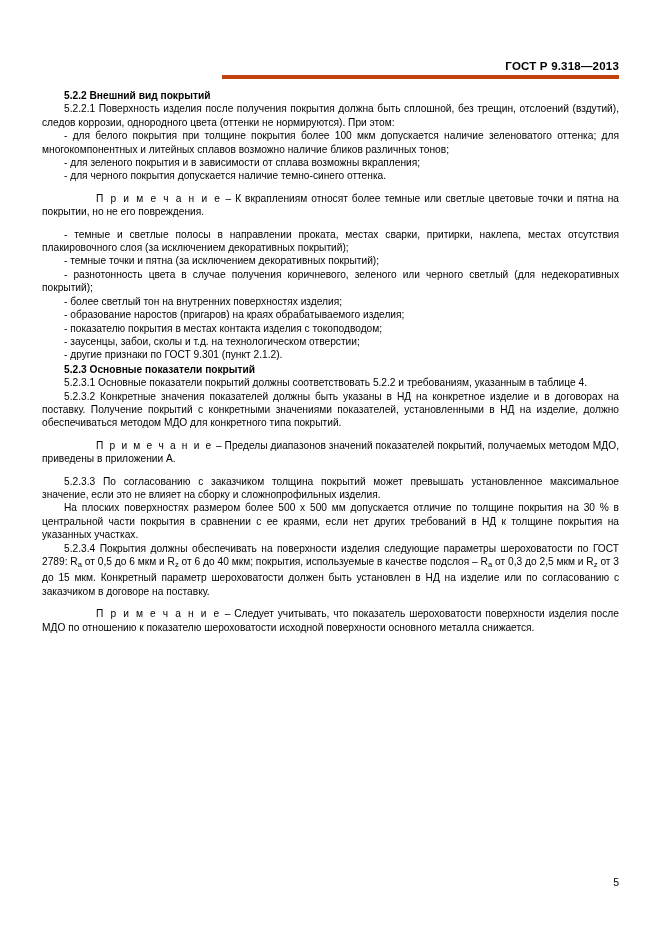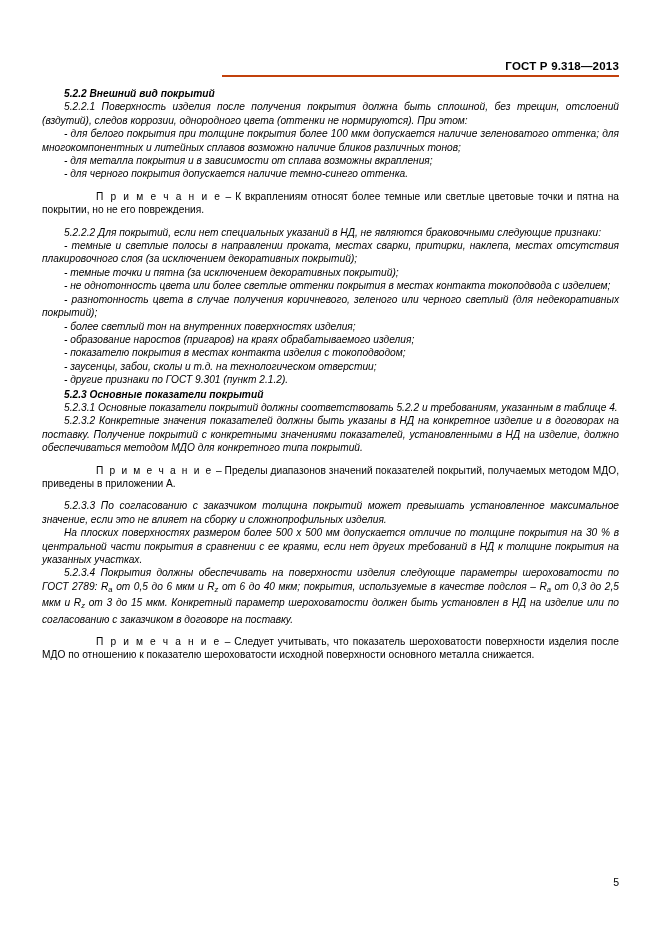--- a/index.html
+++ b/index.html
@@ -22,48 +22,45 @@
     height: 936px;
     box-sizing: border-box;
     padding: 60px 42px 40px 42px;
   }
   .header {
     text-align: right;
     font-size: 11.5px;
     font-weight: bold;
     letter-spacing: 0.2px;
     padding-bottom: 3px;
-    border-bottom: 2px solid #c2410c;
+    border-bottom: 4px solid #c2410c;
     margin-bottom: 10px;
     margin-left: 180px;
   }
   .body-text {
     font-size: 10.2px;
     line-height: 13.4px;
     text-align: justify;
   }
   p {
     margin: 0;
   }
   .ind {
     text-indent: 22px;
-    font-style: italic;
   }
   .noind {
     text-indent: 0;
   }
   .dash {
     text-indent: 22px;
-    font-style: italic;
   }
   .head-sub {
     font-weight: bold;
     text-indent: 22px;
     margin-top: 1px;
-    font-style: italic;
   }
   .note {
     text-indent: 22px;
     margin-top: 9px;
     margin-bottom: 9px;
   }
   .note .sp {
     letter-spacing: 1.6px;
     padding-left: 32px;
   }
@@ -85,29 +82,27 @@
 
   <div class="header">ГОСТ Р 9.318—2013</div>
 
   <div class="body-text">
 
 
     <p class="head-sub">5.2.2 Внешний вид покрытий</p>
 
     <p class="ind">5.2.2.1 Поверхность изделия после получения покрытия должна быть сплошной, без трещин, отслоений (вздутий), следов коррозии, однородного цвета (оттенки не нормируются). При этом:</p>
     <p class="dash">- для белого покрытия при толщине покрытия более 100 мкм допускается наличие зеленоватого оттенка; для многокомпонентных и литейных сплавов возможно наличие бликов различных тонов;</p>
-    <p class="dash">- для металла покрытия и в зависимости от сплава возможны вкрапления;</p>
+    <p class="dash">- для зеленого покрытия и в зависимости от сплава возможны вкрапления;</p>
     <p class="dash">- для черного покрытия допускается наличие темно-синего оттенка.</p>
 
     <p class="note"><span class="sp">П р и м е ч а н и е</span><span> – К вкраплениям относят более темные или светлые цветовые точки и пятна на покрытии, но не его повреждения.</span></p>
 
-    <p class="ind">5.2.2.2 Для покрытий, если нет специальных указаний в НД, не являются браковочными следующие признаки:</p>
     <p class="dash">- темные и светлые полосы в направлении проката, местах сварки, притирки, наклепа, местах отсутствия плакировочного слоя (за исключением декоративных покрытий);</p>
     <p class="dash">- темные точки и пятна (за исключением декоративных покрытий);</p>
-    <p class="dash">- не однотонность цвета или более светлые оттенки покрытия в местах контакта токоподвода с изделием;</p>
     <p class="dash">- разнотонность цвета в случае получения коричневого, зеленого или черного светлый (для недекоративных покрытий);</p>
     <p class="dash">- более светлый тон на внутренних поверхностях изделия;</p>
     <p class="dash">- образование наростов (пригаров) на краях обрабатываемого изделия;</p>
     <p class="dash">- показателю покрытия в местах контакта изделия с токоподводом;</p>
     <p class="dash">- заусенцы, забои, сколы и т.д. на технологическом отверстии;</p>
     <p class="dash">- другие признаки по ГОСТ 9.301 (пункт 2.1.2).</p>
 
     <p class="head-sub">5.2.3 Основные показатели покрытий</p>
 
     <p class="ind">5.2.3.1 Основные показатели покрытий должны соответствовать 5.2.2 и требованиям, указанным в таблице 4.</p>

